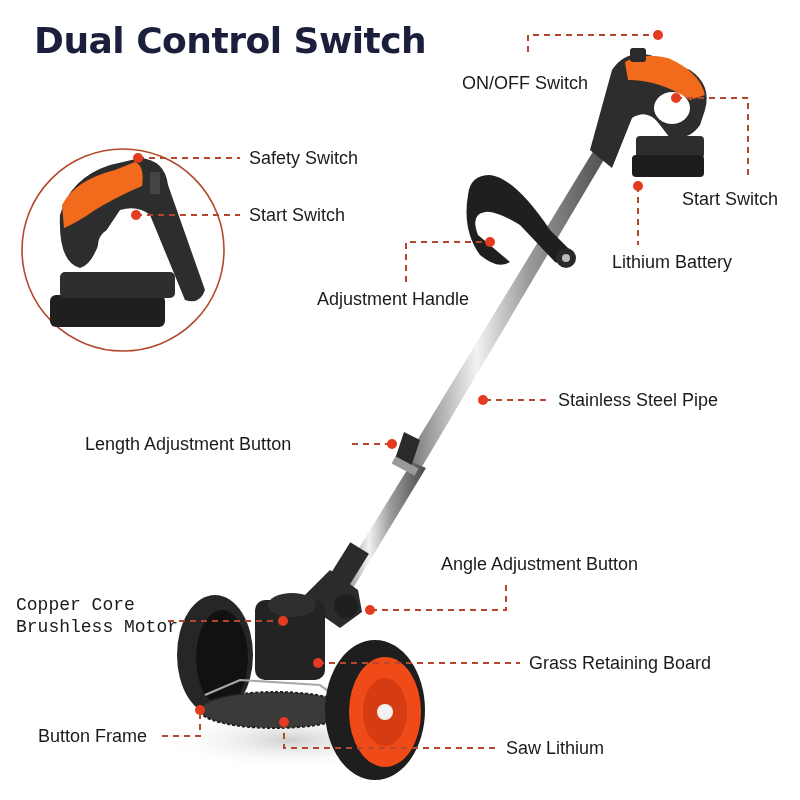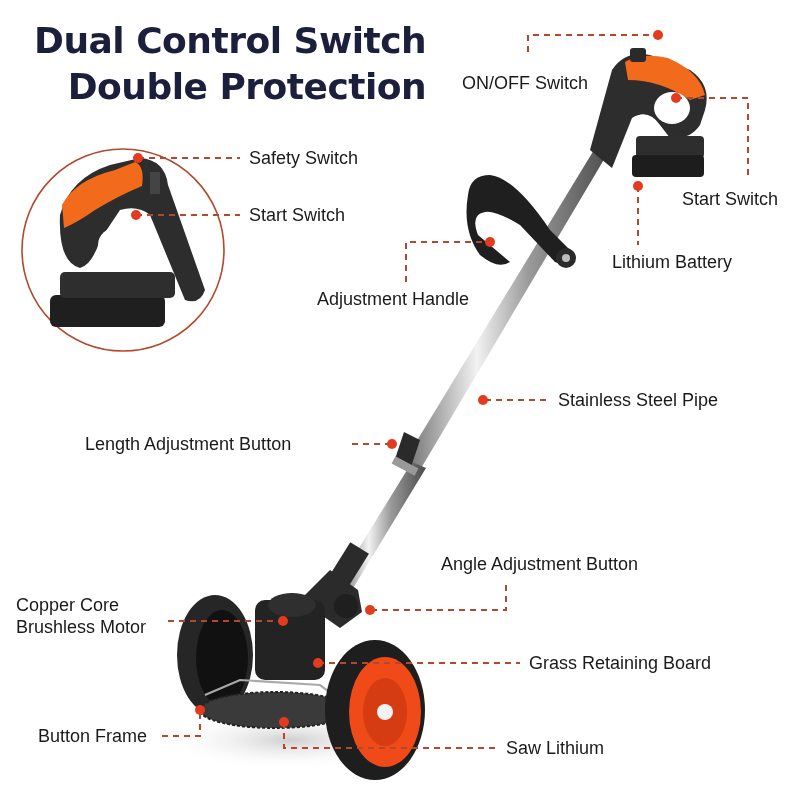--- a/index.html
+++ b/index.html
@@ -1,29 +1,28 @@
 <!DOCTYPE html>
 <html><head>
 <meta charset="utf-8">
 <style>
   html, body { margin:0; padding:0; }
   body { width:800px; height:800px; background:#ffffff; position:relative; overflow:hidden;
          font-family:"Liberation Sans", sans-serif; color:#1a1a1a; }
   .title { position:absolute; left:34px; top:18px; font-family:"DejaVu Sans", sans-serif;
-           font-weight:bold; font-size:36px; line-height:46px; color:#1b1f3b; letter-spacing:-0.5px;text-align:right; }
+           font-weight:bold; font-size:36px; line-height:46px; color:#1b1f3b; letter-spacing:-0.5px; }
   .label { position:absolute; font-size:18px; color:#1a1a1a; white-space:nowrap; line-height:22px; }
   svg.art { position:absolute; left:0; top:0; }
-  .lbl-multi { white-space:pre-line; }
+  .lbl-multi { white-space:pre-line;font-family:Liberation Mono, monospace; }
 </style>
 </head>
 <body>
 
 <div class="title">
   <div>Dual Control Switch</div>
-  <div>Double Protection</div>
 </div>
 
 <svg class="art" width="800" height="800" viewBox="0 0 800 800">
   <defs>
     <linearGradient id="steel" x1="0" y1="0" x2="1" y2="0">
       <stop offset="0" stop-color="#6d6d6d"></stop>
       <stop offset="0.35" stop-color="#f2f2f2"></stop>
       <stop offset="0.6" stop-color="#9a9a9a"></stop>
       <stop offset="1" stop-color="#4a4a4a"></stop>
     </linearGradient>

